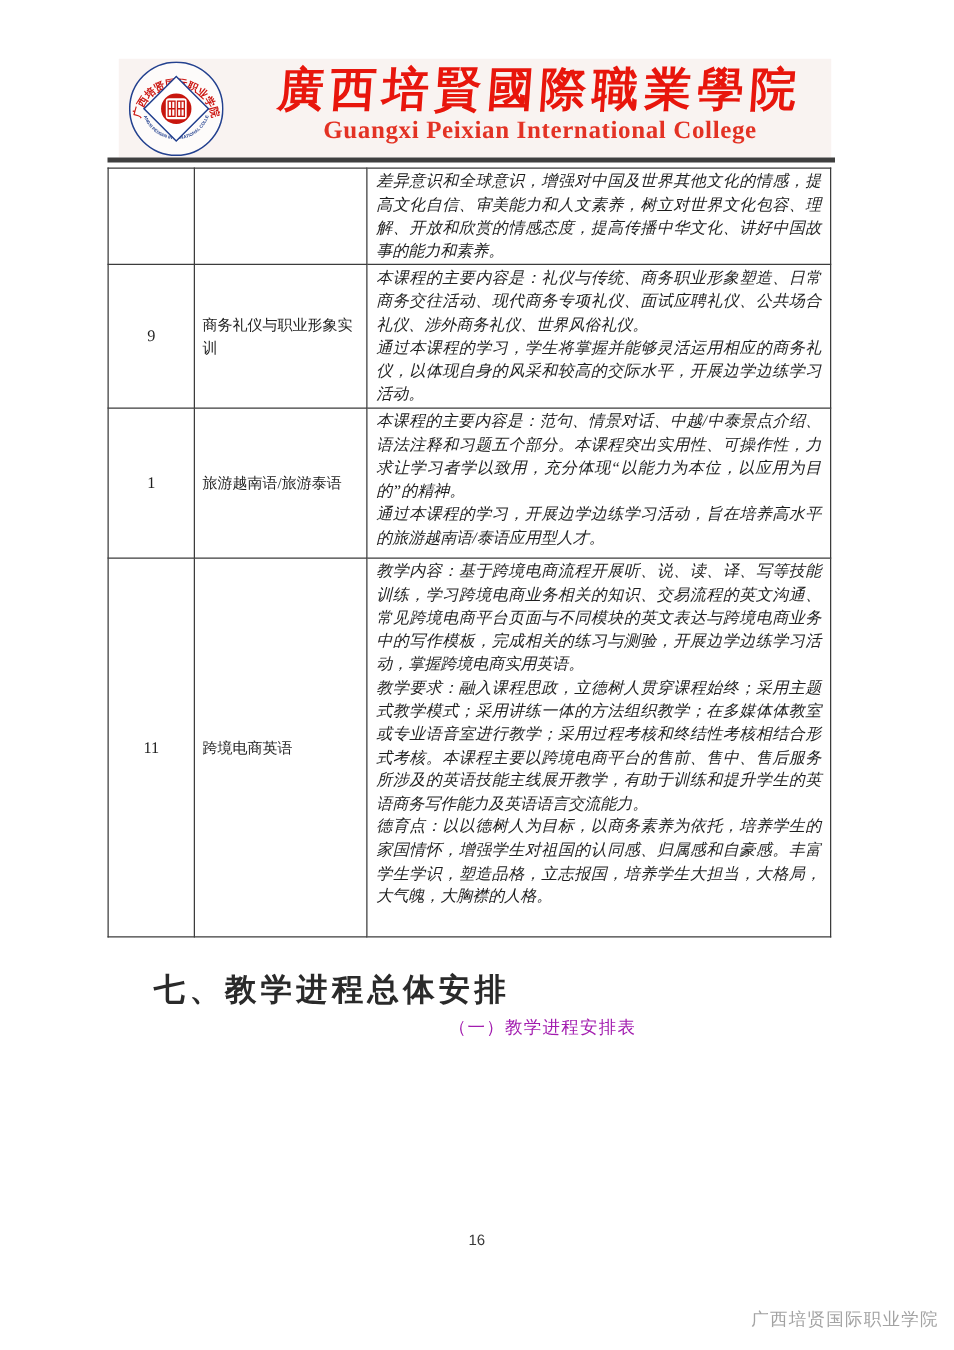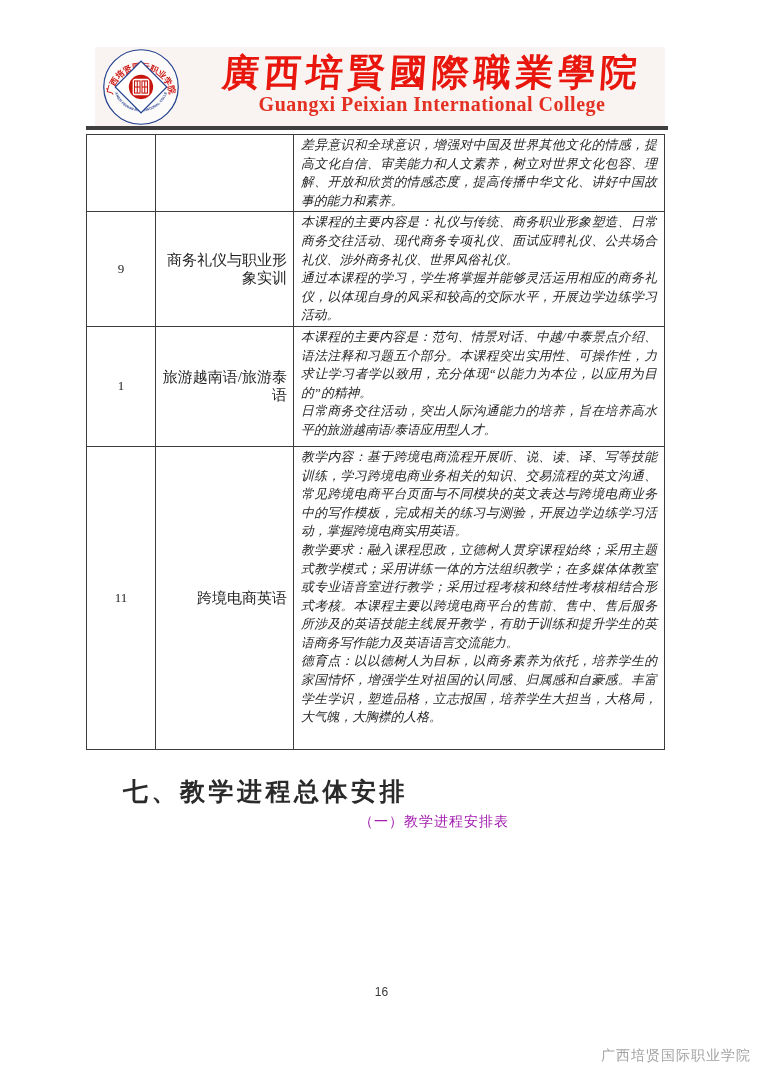--- a/index.html
+++ b/index.html
@@ -28,21 +28,21 @@
   .course-table{
     position:absolute;left:86px;top:134px;width:578px;
     border-collapse:collapse;table-layout:fixed;
     font-size:12.8px;line-height:18.6px;color:#1f1f1f;
   }
   .course-table td{
     border:1px solid #3c3c3c;vertical-align:middle;overflow:hidden;
     padding:1px 7px;
   }
   td.num{text-align:center;padding:1px 2px;font-size:13px;}
-  td.course{text-align:right;padding:1px 6px;font-size:15px;}
+  td.course{text-align:left;padding:1px 6px;font-size:12px;}
   td.desc{vertical-align:top;text-align:justify;text-justify:inter-character;}
   td.desc p{margin:0;padding:0;font-style:italic;}
   
   .section-heading{
     position:absolute;left:123px;top:775px;
     font-family:"Liberation Sans","DejaVu Sans",sans-serif;font-weight:bold;
     font-size:25px;letter-spacing:3.5px;color:#2a2a2a;white-space:nowrap;
   }
   .sub-heading{
     position:absolute;left:359px;top:813px;
@@ -116,21 +116,21 @@
         <td class="desc">
           <p>本课程的主要内容是：礼仪与传统、商务职业形象塑造、日常商务交往活动、现代商务专项礼仪、面试应聘礼仪、公共场合礼仪、涉外商务礼仪、世界风俗礼仪。</p>
           <p>通过本课程的学习，学生将掌握并能够灵活运用相应的商务礼仪，以体现自身的风采和较高的交际水平，开展边学边练学习活动。</p>
         </td>
       </tr>
       <tr style="height:120px;">
         <td class="num">1</td>
         <td class="course">旅游越南语/旅游泰语</td>
         <td class="desc">
           <p>本课程的主要内容是：范句、情景对话、中越/中泰景点介绍、语法注释和习题五个部分。本课程突出实用性、可操作性，力求让学习者学以致用，充分体现“以能力为本位，以应用为目的”的精神。</p>
-          <p>日常商务交往活动，突出人际沟通能力的培养，旨在培养高水平的旅游越南语/泰语应用型人才。</p>
+          <p>通过本课程的学习，开展边学边练学习活动，旨在培养高水平的旅游越南语/泰语应用型人才。</p>
         </td>
       </tr>
       <tr style="height:303px;">
         <td class="num">11</td>
         <td class="course">跨境电商英语</td>
         <td class="desc">
           <p>教学内容：基于跨境电商流程开展听、说、读、译、写等技能训练，学习跨境电商业务相关的知识、交易流程的英文沟通、常见跨境电商平台页面与不同模块的英文表达与跨境电商业务中的写作模板，完成相关的练习与测验，开展边学边练学习活动，掌握跨境电商实用英语。</p>
           <p>教学要求：融入课程思政，立德树人贯穿课程始终；采用主题式教学模式；采用讲练一体的方法组织教学；在多媒体体教室或专业语音室进行教学；采用过程考核和终结性考核相结合形式考核。本课程主要以跨境电商平台的售前、售中、售后服务所涉及的英语技能主线展开教学，有助于训练和提升学生的英语商务写作能力及英语语言交流能力。</p>
           <p>德育点：以以德树人为目标，以商务素养为依托，培养学生的家国情怀，增强学生对祖国的认同感、归属感和自豪感。丰富学生学识，塑造品格，立志报国，培养学生大担当，大格局，大气魄，大胸襟的人格。</p>
         </td>

